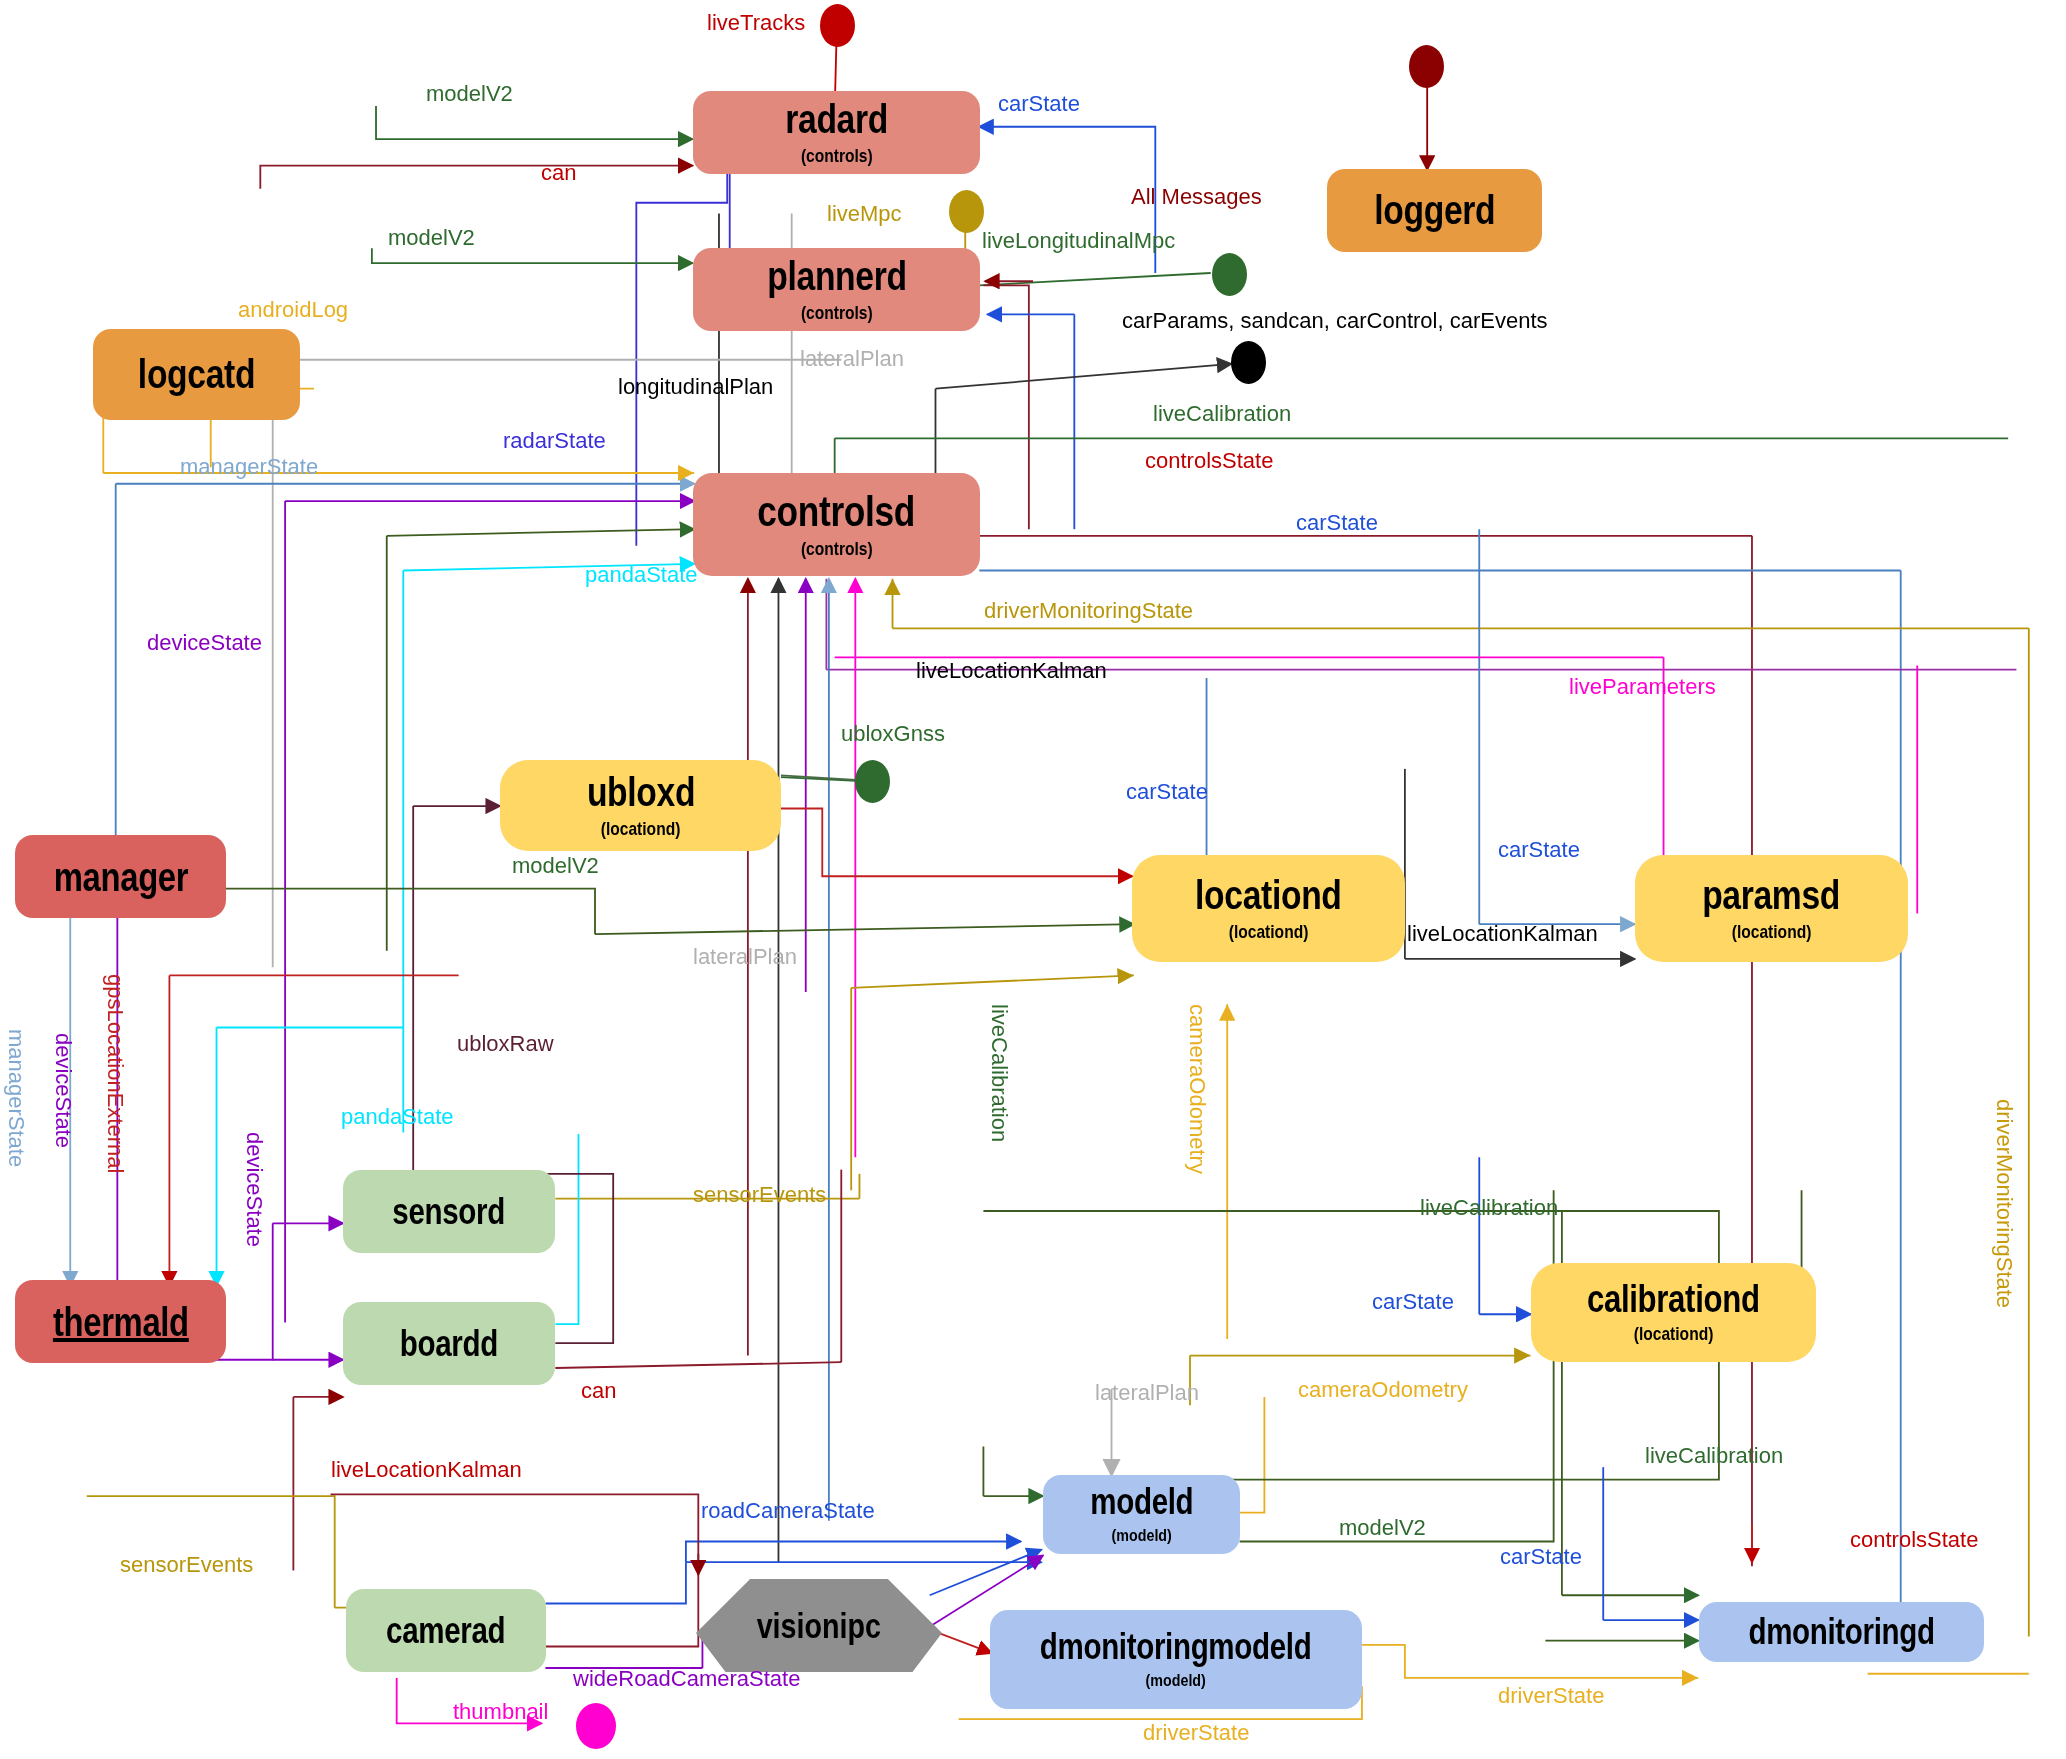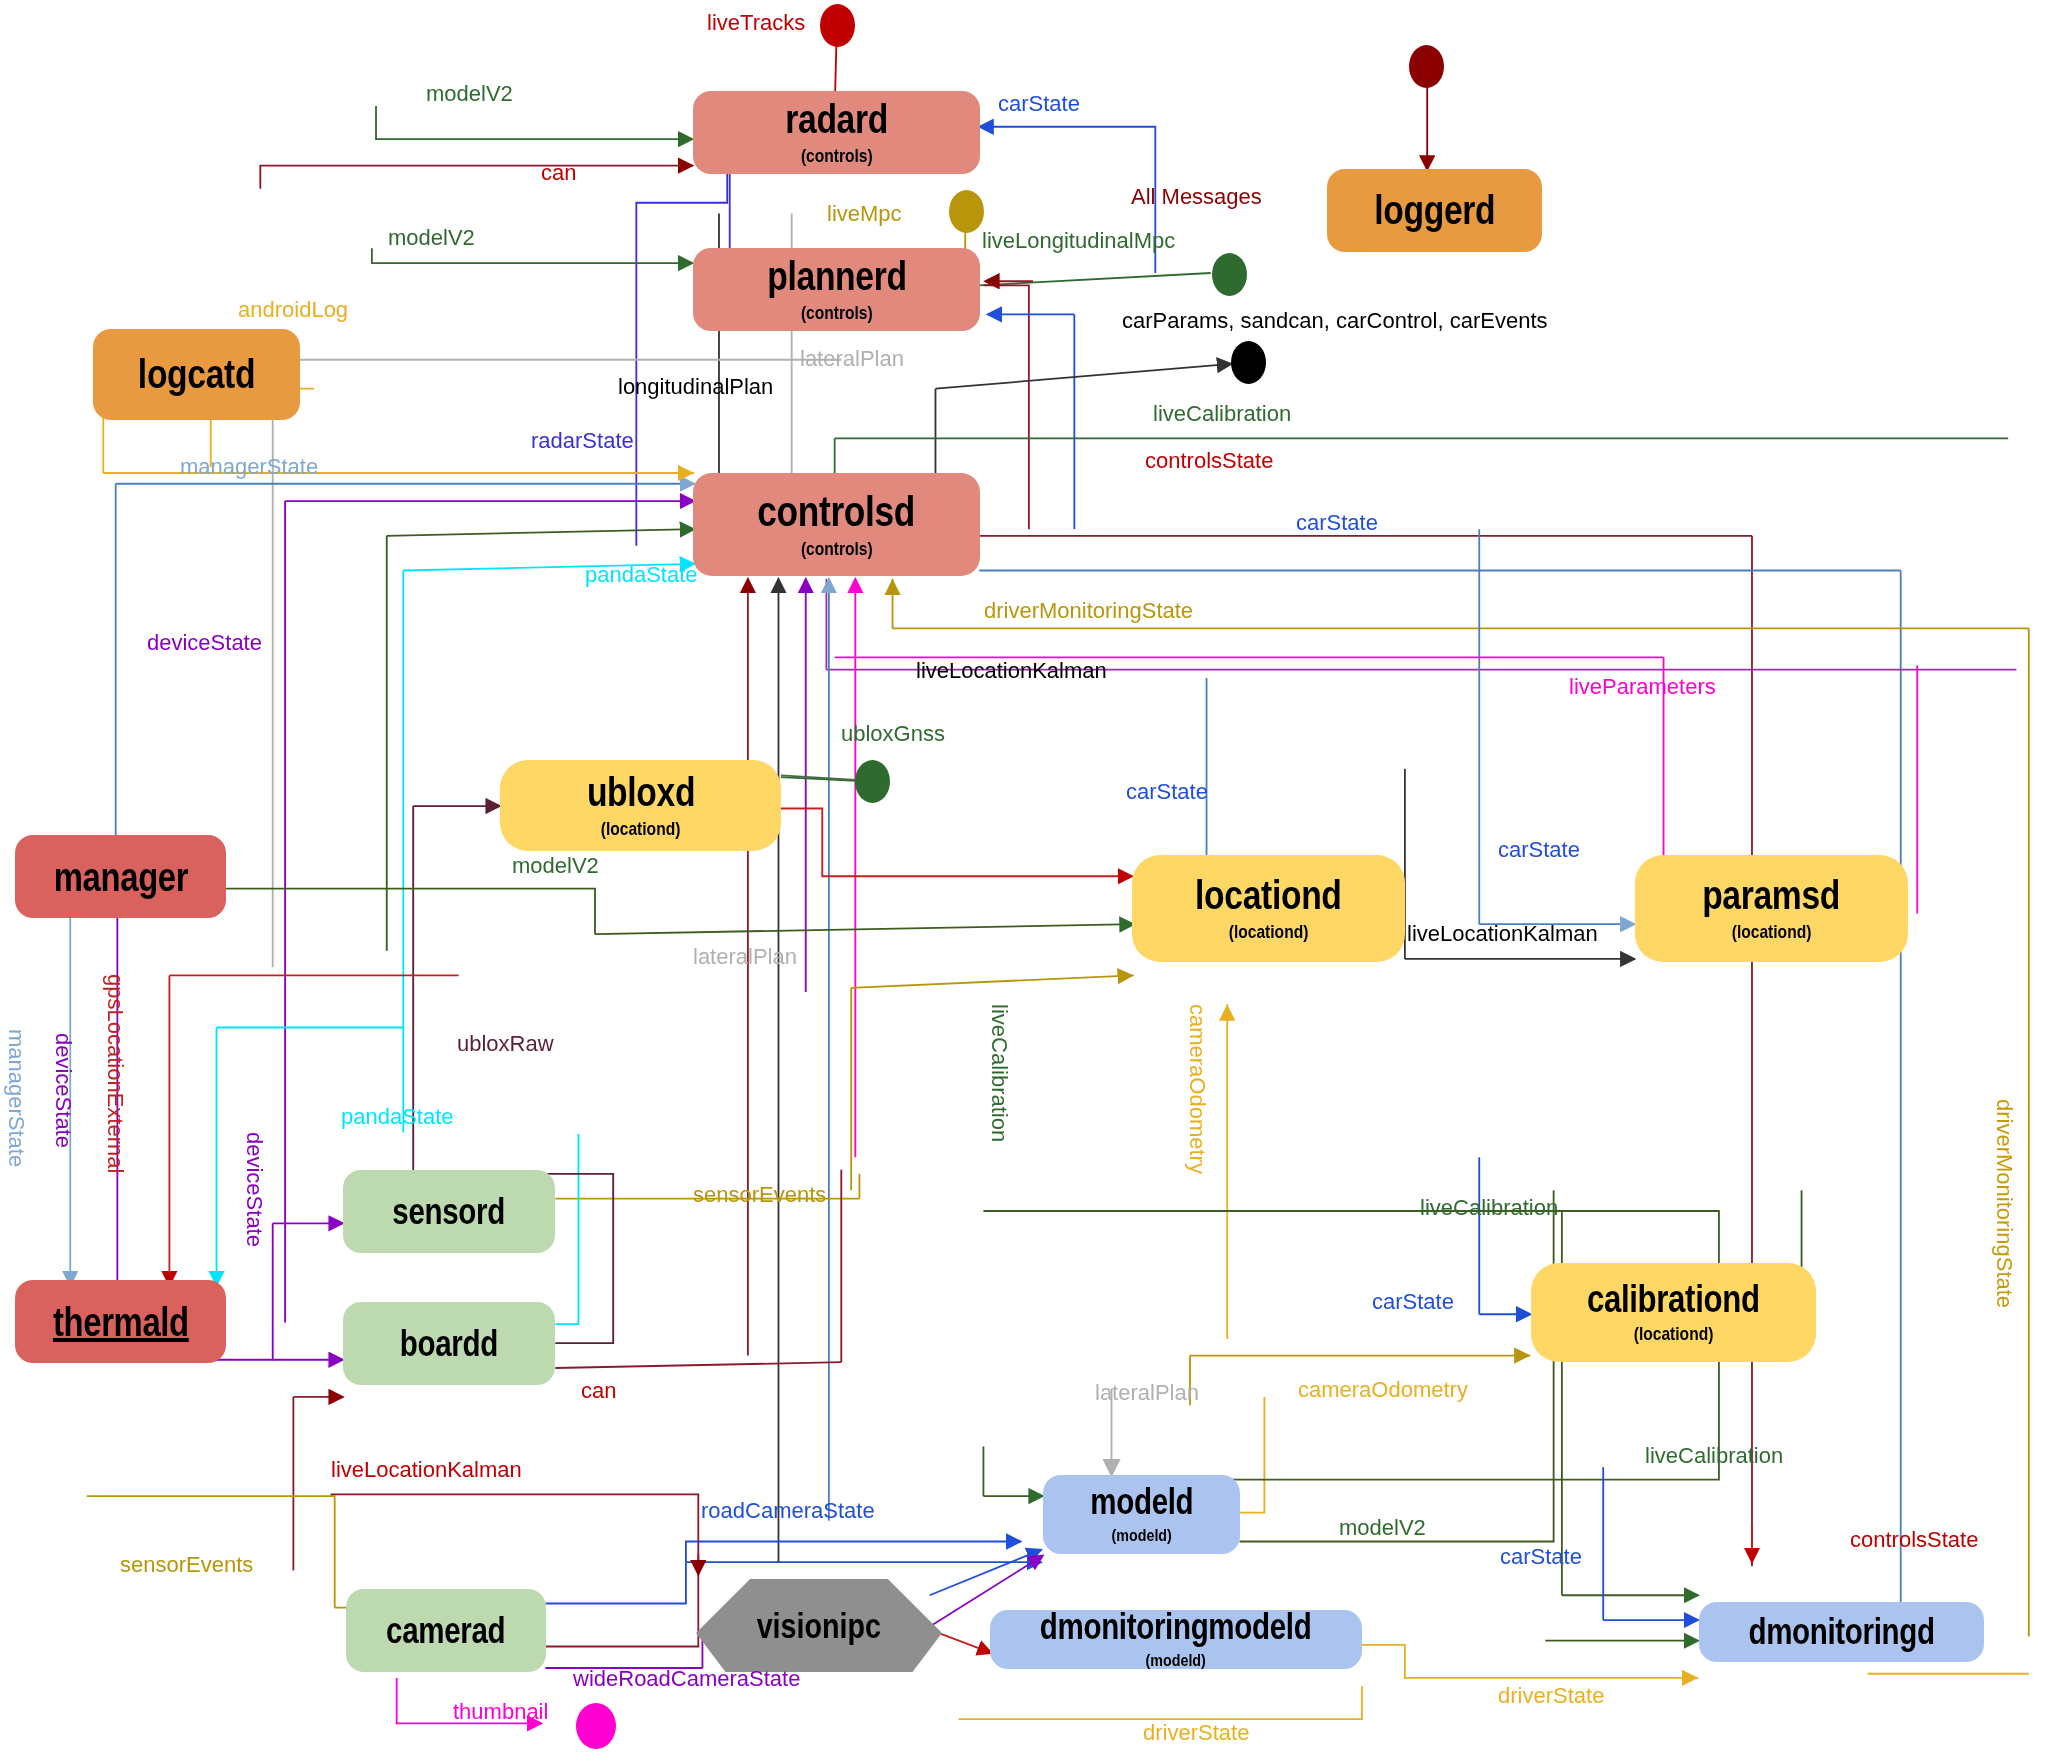--- a/index.html
+++ b/index.html
@@ -316,21 +316,21 @@
 
   <div class="node proc" style="left:346px;top:1589px;width:200px;height:83px;">
     <div class="nm" style="font-size:36px">camerad</div>
   </div>
 
   <div class="node modeld" style="left:1043px;top:1475px;width:197px;height:79px;">
     <div class="nm" style="font-size:36px">modeld</div>
     <div class="sub" style="font-size:17.4px">(modeld)</div>
   </div>
 
-  <div class="node modeld" style="left:990px;top:1610px;width:372px;height:59px;">
+  <div class="node modeld" style="left:990px;top:1610px;width:372px;height:99px;">
     <div class="nm" style="font-size:36px">dmonitoringmodeld</div>
     <div class="sub" style="font-size:17.4px">(modeld)</div>
   </div>
 
   <div class="node modeld" style="left:1699px;top:1602px;width:285px;height:60px;">
     <div class="nm" style="font-size:36px">dmonitoringd</div>
   </div>
 
   <div class="pent" style="left:696px;top:1579px;width:246px;height:93px;">
     <div class="pentshape"></div>
@@ -352,21 +352,21 @@
   <div class="lbl" style="left:541px;top:162px;color:#c00000;">can</div>
   <div class="lbl" style="left:827px;top:203px;color:#b8960b;">liveMpc</div>
   <div class="lbl" style="left:388px;top:227px;color:#2f6b2f;">modelV2</div>
   <div class="lbl" style="left:982px;top:230px;color:#2f6b2f;">liveLongitudinalMpc</div>
   <div class="lbl" style="left:1122px;top:310px;color:#000000;">carParams, sandcan, carControl, carEvents</div>
   <div class="lbl" style="left:238px;top:299px;color:#e8b020;">androidLog</div>
   <div class="lbl" style="left:800px;top:348px;color:#b0b0b0;">lateralPlan</div>
   <div class="lbl" style="left:618px;top:376px;color:#000000;">longitudinalPlan</div>
   <div class="lbl" style="left:1153px;top:403px;color:#2f6b2f;">liveCalibration</div>
   <div class="lbl" style="left:1145px;top:450px;color:#c00000;">controlsState</div>
-  <div class="lbl" style="left:531px;top:430px;color:#3a2fd8;">radarState</div>
+  <div class="lbl" style="left:503px;top:430px;color:#3a2fd8;">radarState</div>
   <div class="lbl" style="left:180px;top:456px;color:#7fa8d0;">managerState</div>
   <div class="lbl" style="left:585px;top:564px;color:#00e5ff;">pandaState</div>
   <div class="lbl" style="left:1296px;top:512px;color:#1f4fd8;">carState</div>
   <div class="lbl" style="left:984px;top:600px;color:#b8960b;">driverMonitoringState</div>
   <div class="lbl" style="left:147px;top:632px;color:#8a00c2;">deviceState</div>
   <div class="lbl" style="left:916px;top:660px;color:#000000;">liveLocationKalman</div>
   <div class="lbl" style="left:1569px;top:676px;color:#ff00d0;">liveParameters</div>
   <div class="lbl" style="left:841px;top:723px;color:#2f6b2f;">ubloxGnss</div>
   <div class="lbl" style="left:1126px;top:781px;color:#1f4fd8;">carState</div>
   <div class="lbl" style="left:1498px;top:839px;color:#1f4fd8;">carState</div>

